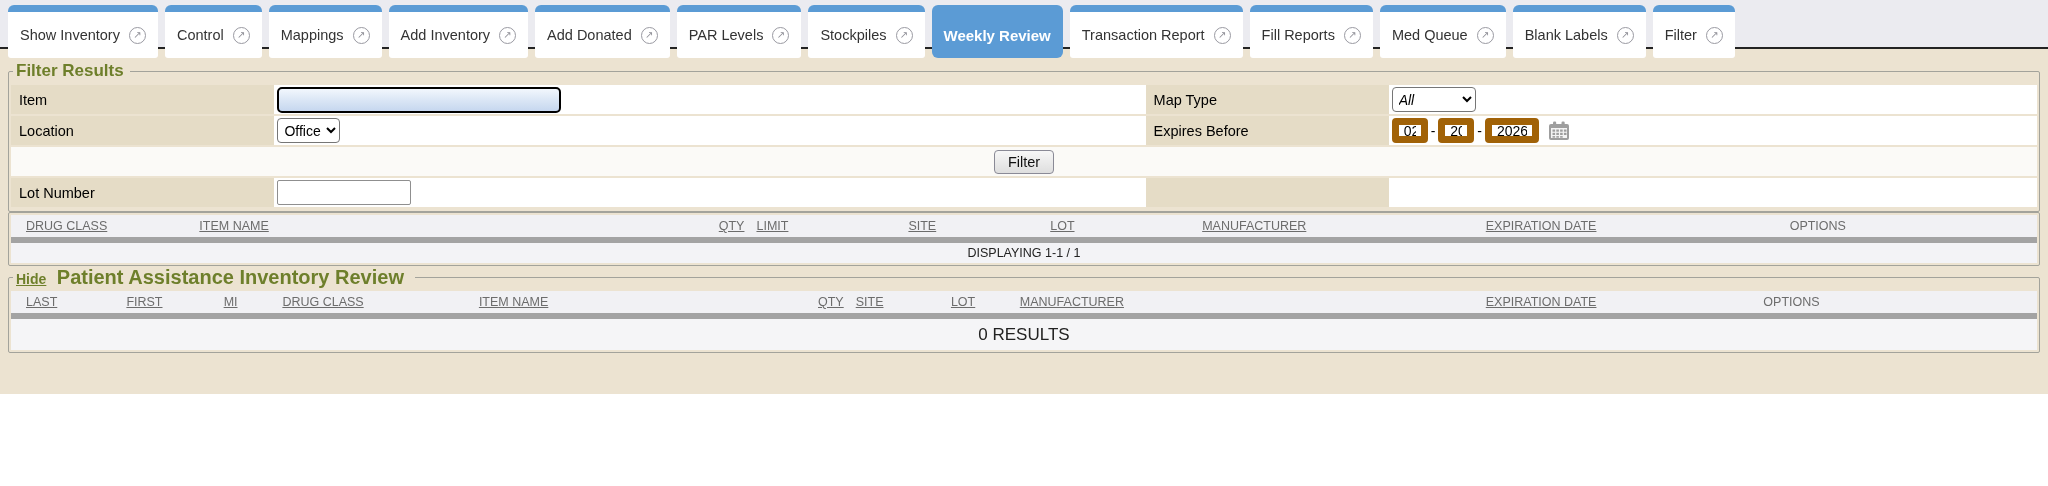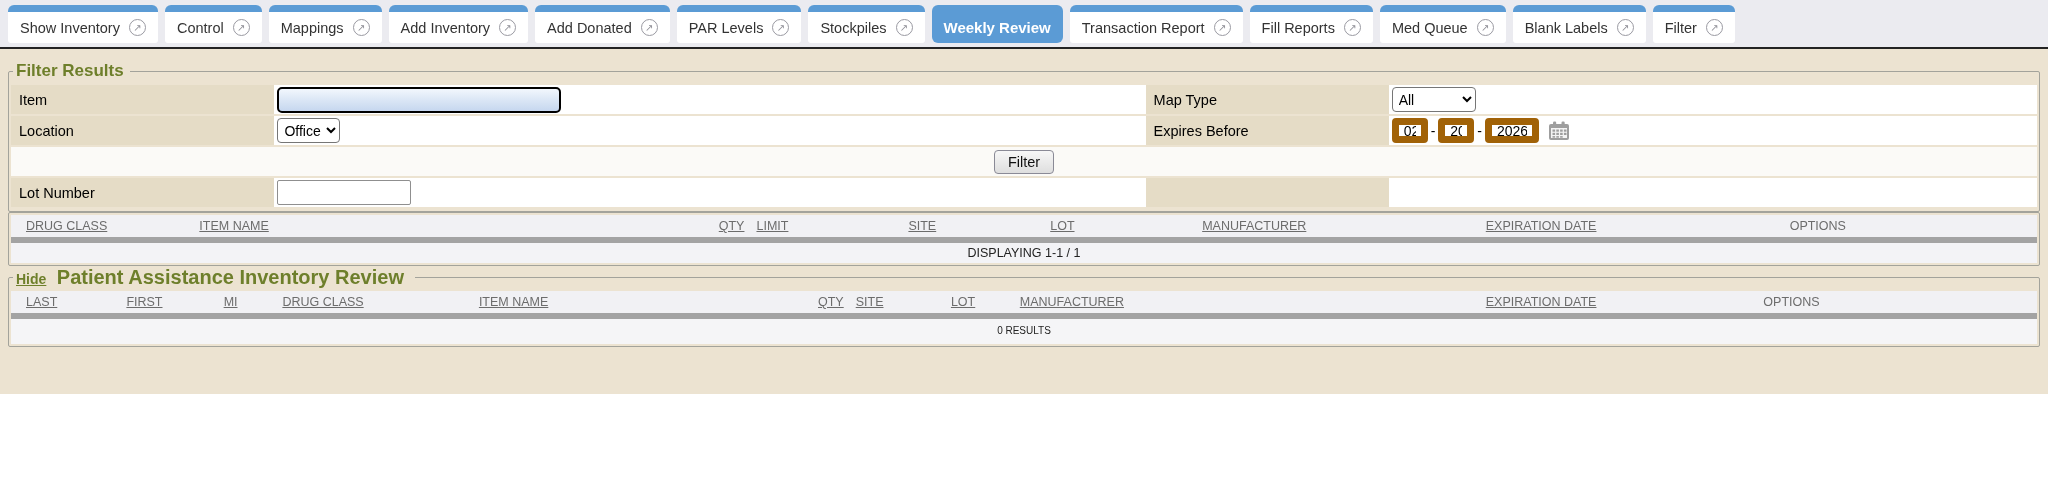--- a/index.html
+++ b/index.html
@@ -12,21 +12,21 @@
 
   
   .tabbar {
     height:47px; background:#ebebf0;
     display:flex; align-items:flex-start;
     padding:5px 0 0 8px; gap:7px;
   }
   .tab { display:flex; flex-direction:column; cursor:pointer; flex:0 0 auto; }
   .tab-cap { height:7px; background:#5b9bd5; border-radius:6px 6px 0 0; }
   .tab-body {
-    background:#ffffff; height:31px;
+    background:#ffffff; height:46px;
     display:flex; align-items:center; gap:9px;
     padding:0 12px; border-radius:0 0 3px 3px;
   }
   .tab-label { font-size:14.5px; color:#333; white-space:nowrap; }
   .ext {
     width:17px; height:17px; border:1.5px solid #9a9aa2; border-radius:50%;
     display:flex; align-items:center; justify-content:center;
     color:#8d8d95; font-size:10px; line-height:1; flex:0 0 auto;
   }
   .tab.active .tab-body { background:#5b9bd5; border-radius:0 0 6px 6px; }
@@ -62,21 +62,21 @@
     border:2px solid #000; border-radius:5px;
     background:linear-gradient(180deg,#f2f7fd 0%, #dde8f6 45%, #c6d7ef 100%);
     font-size:14px; padding:0 6px; outline:none;
     font-family:"Liberation Sans", sans-serif;
   }
   .sel {
     height:25px; border:1px solid #767676; border-radius:4px;
     background:#fff; font-size:14px; padding:0 2px;
     font-family:"Liberation Sans", sans-serif;
   }
-  .map-sel { width:84px; }
+  .map-sel { width:84px;font-style:italic; }
   .lot-input {
     width:134px; height:25px; border:1px solid #8f8f8f; border-radius:2px;
     font-size:14px; padding:0 5px; background:#fff;
     font-family:"Liberation Sans", sans-serif;
   }
   .datewrap { display:inline-flex; align-items:center; gap:3px; }
   .din {
     height:25px; border:7px solid #a16207; border-radius:4px;
     width:36px; font-size:14px; padding:0 5px; background:#fff;
     font-family:"Liberation Sans", sans-serif;
@@ -114,21 +114,21 @@
     text-decoration:underline; cursor:pointer; white-space:nowrap;
   }
   .datatable th.no-sort { text-decoration:none; cursor:default; }
   .datatable th.num, .datatable td.num { text-align:right; }
   .datatable tbody td { font-size:14.5px; color:#000; padding:5px 6px; height:22px; }
   .datatable tr.foot td {
     background:#f3f3f6; border-top:1px solid #e0e0e3;
     text-align:center; font-size:12.5px; color:#222; height:20px; padding:3px;
   }
   .datatable tr.empty td {
-    background:#f5f5f7; text-align:center; font-size:10px; color:#222;
+    background:#f5f5f7; text-align:center; font-size:17px; color:#222;
     height:28px; vertical-align:top; padding-top:6px;
   }
   .pad-first { padding-left:15px !important; }
 
   
   .g1{width:9%;} .g2{width:23%;} .g3{width:4.5%;} .g4{width:7.5%;} .g5{width:7%;}
   .g6{width:7.5%;} .g7{width:14%;} .g8{width:15%;} .g9{width:12.5%;}
   
   .p1{width:5.4%;} .p2{width:4.8%;} .p3{width:2.9%;} .p4{width:9.7%;} .p5{width:14%;}
   .p6{width:4.6%;} .p7{width:4.7%;} .p8{width:3.4%;} .p9{width:23%;} .p10{width:13.7%;} .p11{width:13.8%;}

